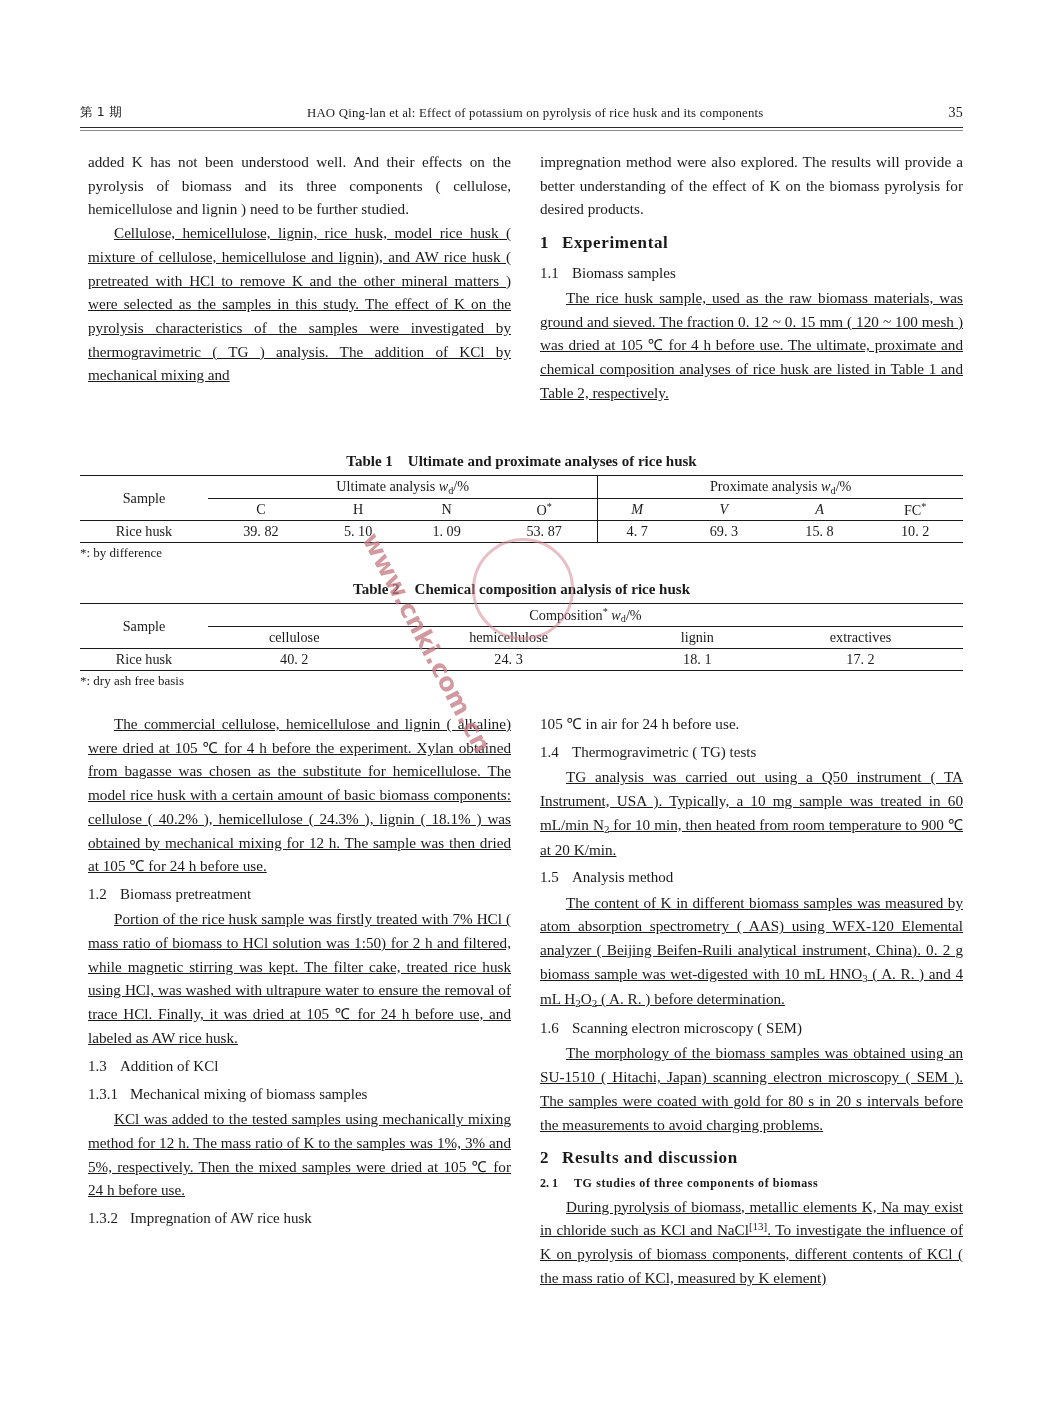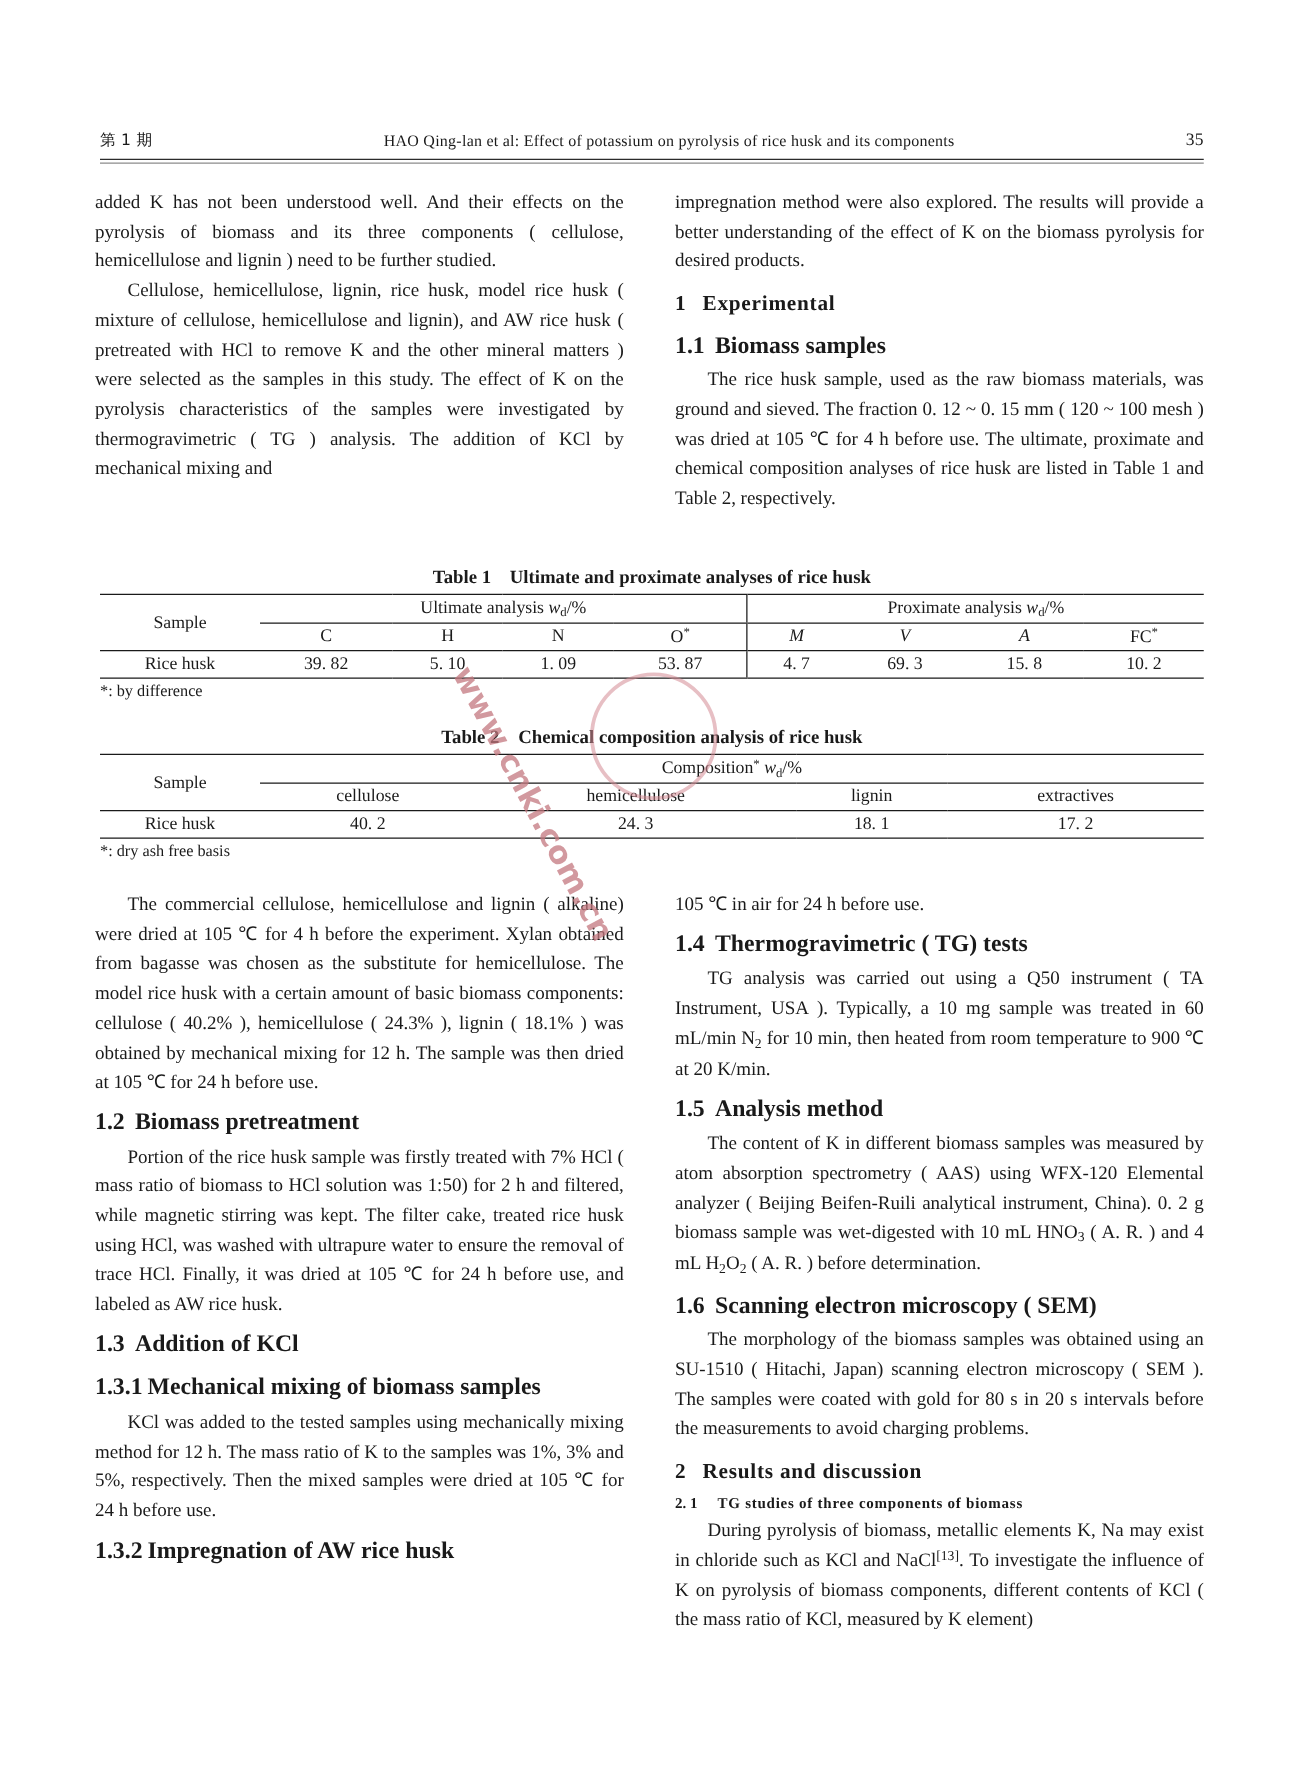--- a/index.html
+++ b/index.html
@@ -26,28 +26,28 @@
     position:absolute; left:80px; top:127px; width:883px; height:1px;
     background:#2b2b2b;
   }
   .rule-head2 {
     position:absolute; left:80px; top:130px; width:883px; height:1px;
     background:#2b2b2b; opacity:0.55;
   }
 
   
   .col { position:absolute; width:423px; text-align:justify; font-size:15.2px; line-height:1.56; }
-  .col.left  { left:76px; }
+  .col.left  { left:88px; }
   .col.right { left:540px; }
 
   .col p { margin:0 0 0 0; text-indent:0; }
-  .col p.ind { text-indent:26px; }
+  .col p.ind { text-indent:26px;text-decoration:underline; }
 
   h3.sec {
-    font-size:19px; font-weight:bold; margin:5px 0 1px 0;
+    font-size:15px; font-weight:normal; margin:5px 0 1px 0;
     font-family:"Liberation Serif", serif;
   }
   h2.sec {
     font-size:17px; font-weight:bold; margin:9px 0 2px 0;
   }
   h2.sec .num { display:inline-block; min-width:22px; }
   h3.sec .num { display:inline-block; min-width:32px; }
   h3.sec.wide .num { min-width:42px; }
   .spaced { letter-spacing:0.6px;margin-top:36px; }
 

